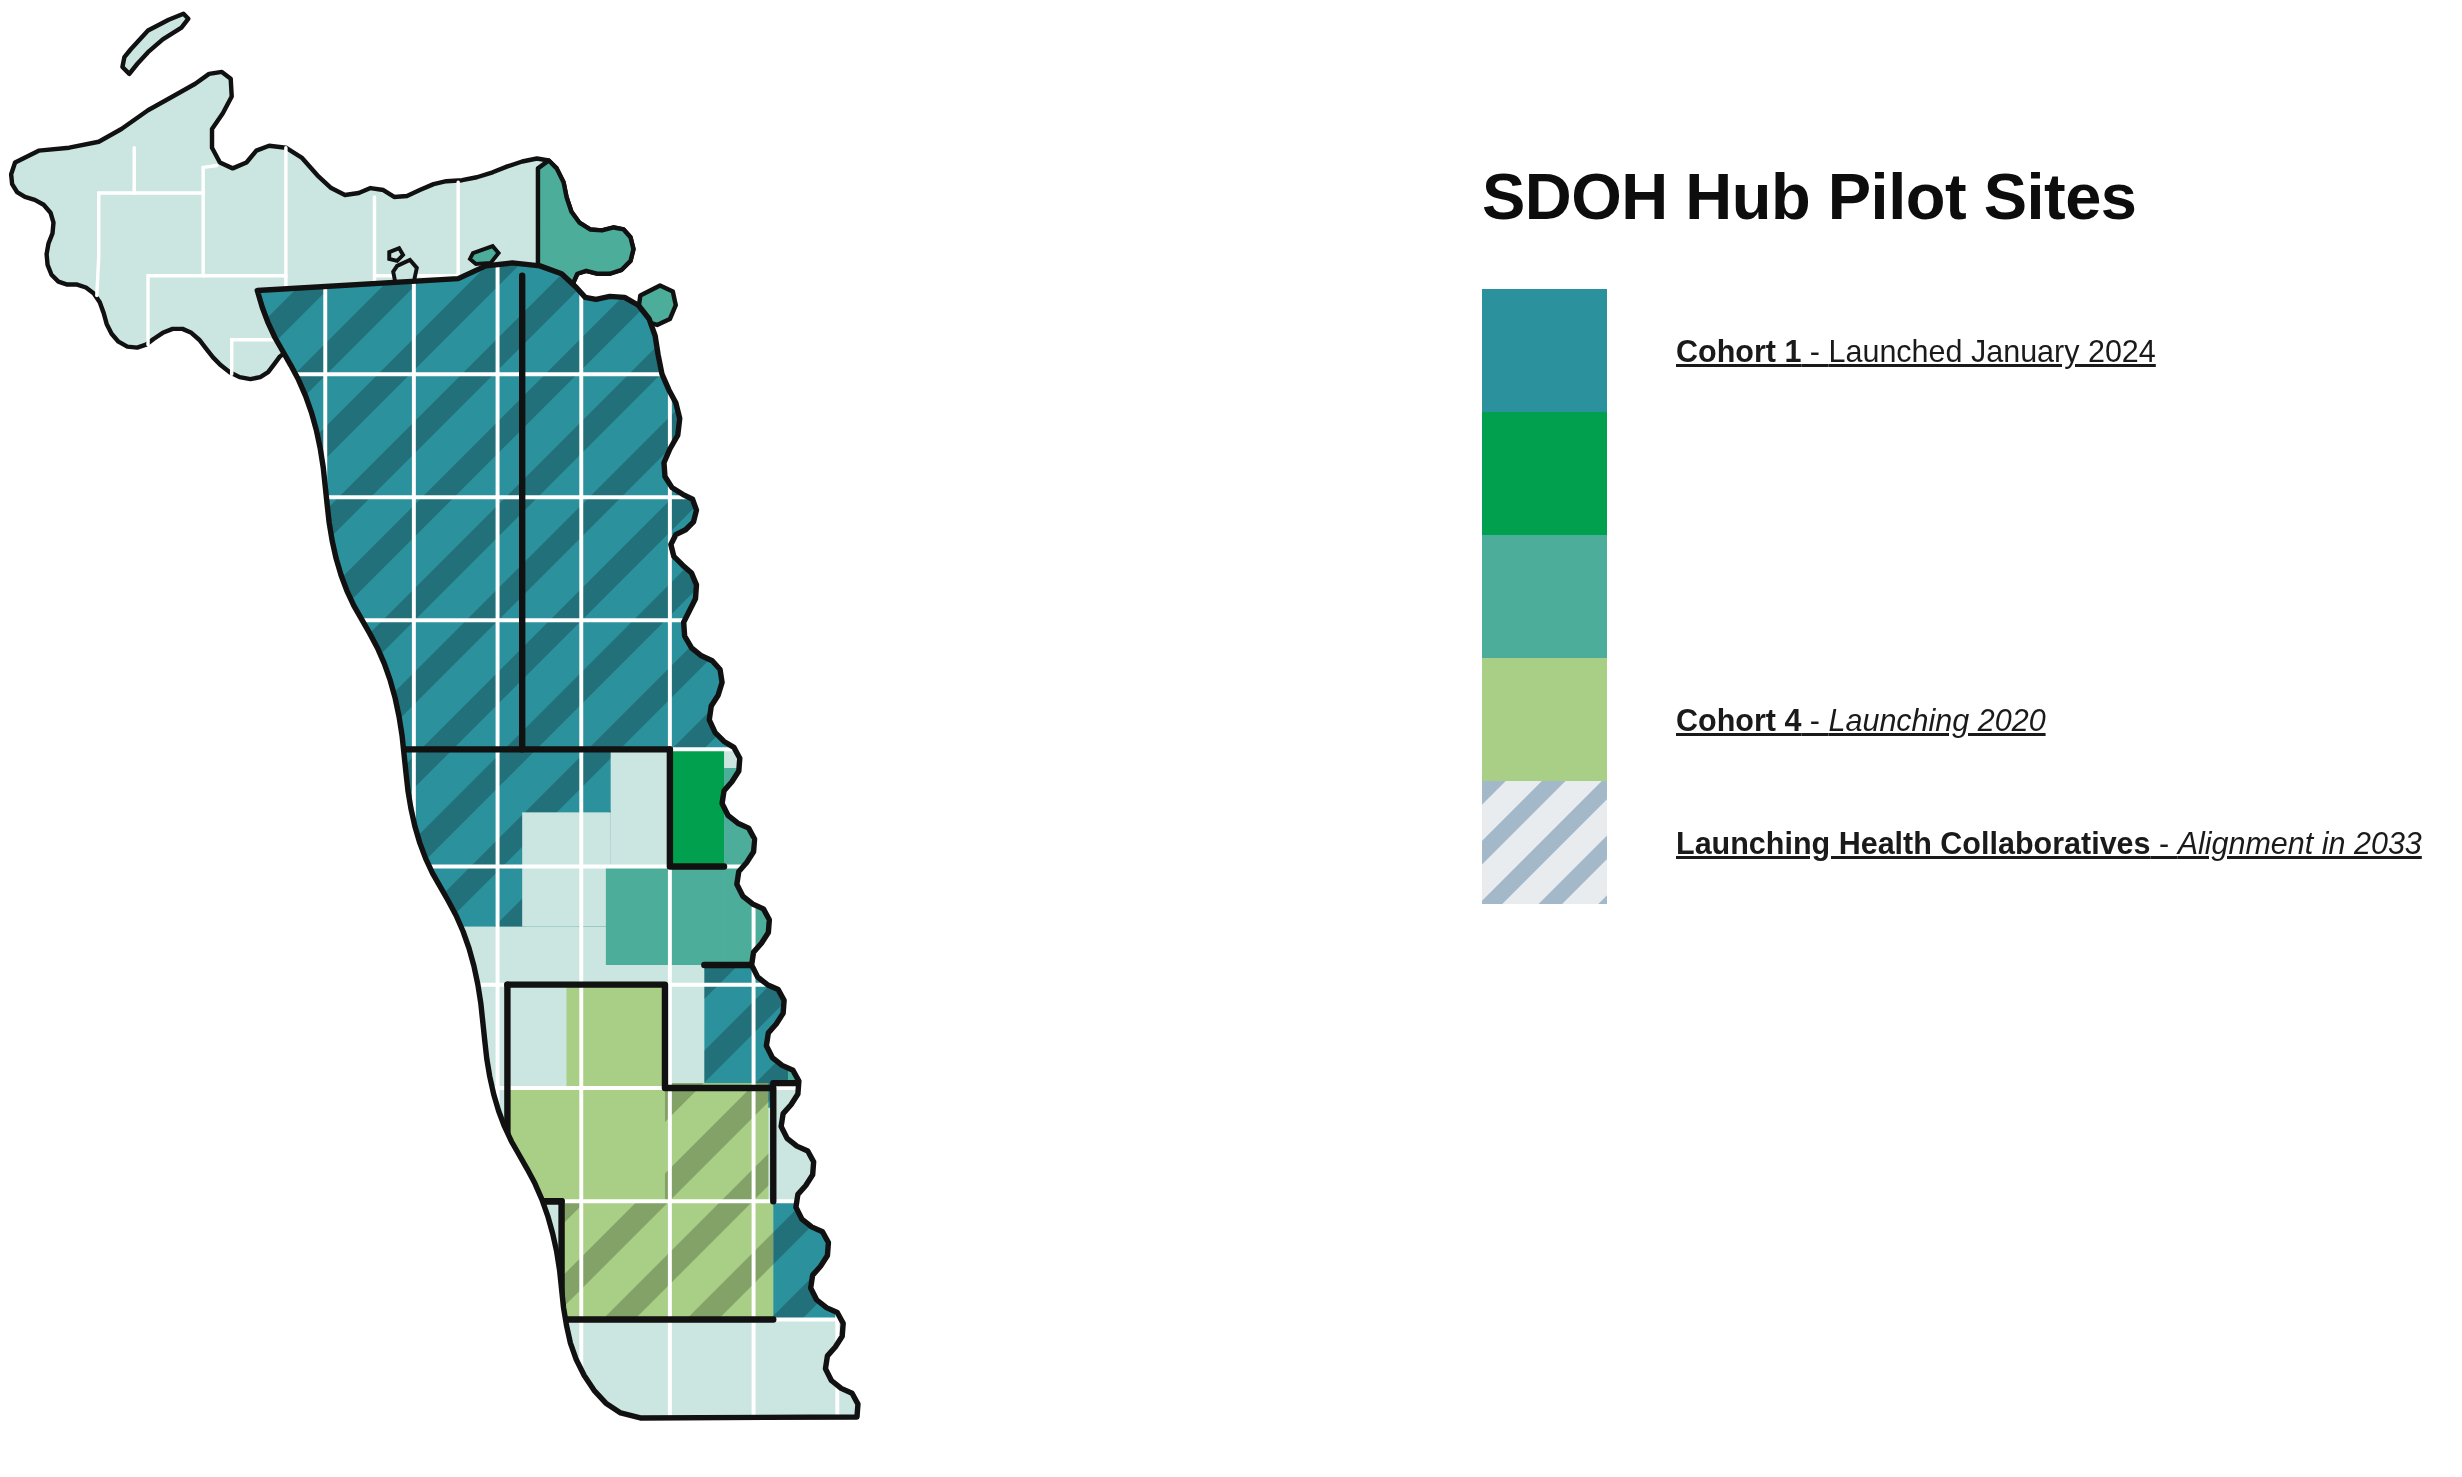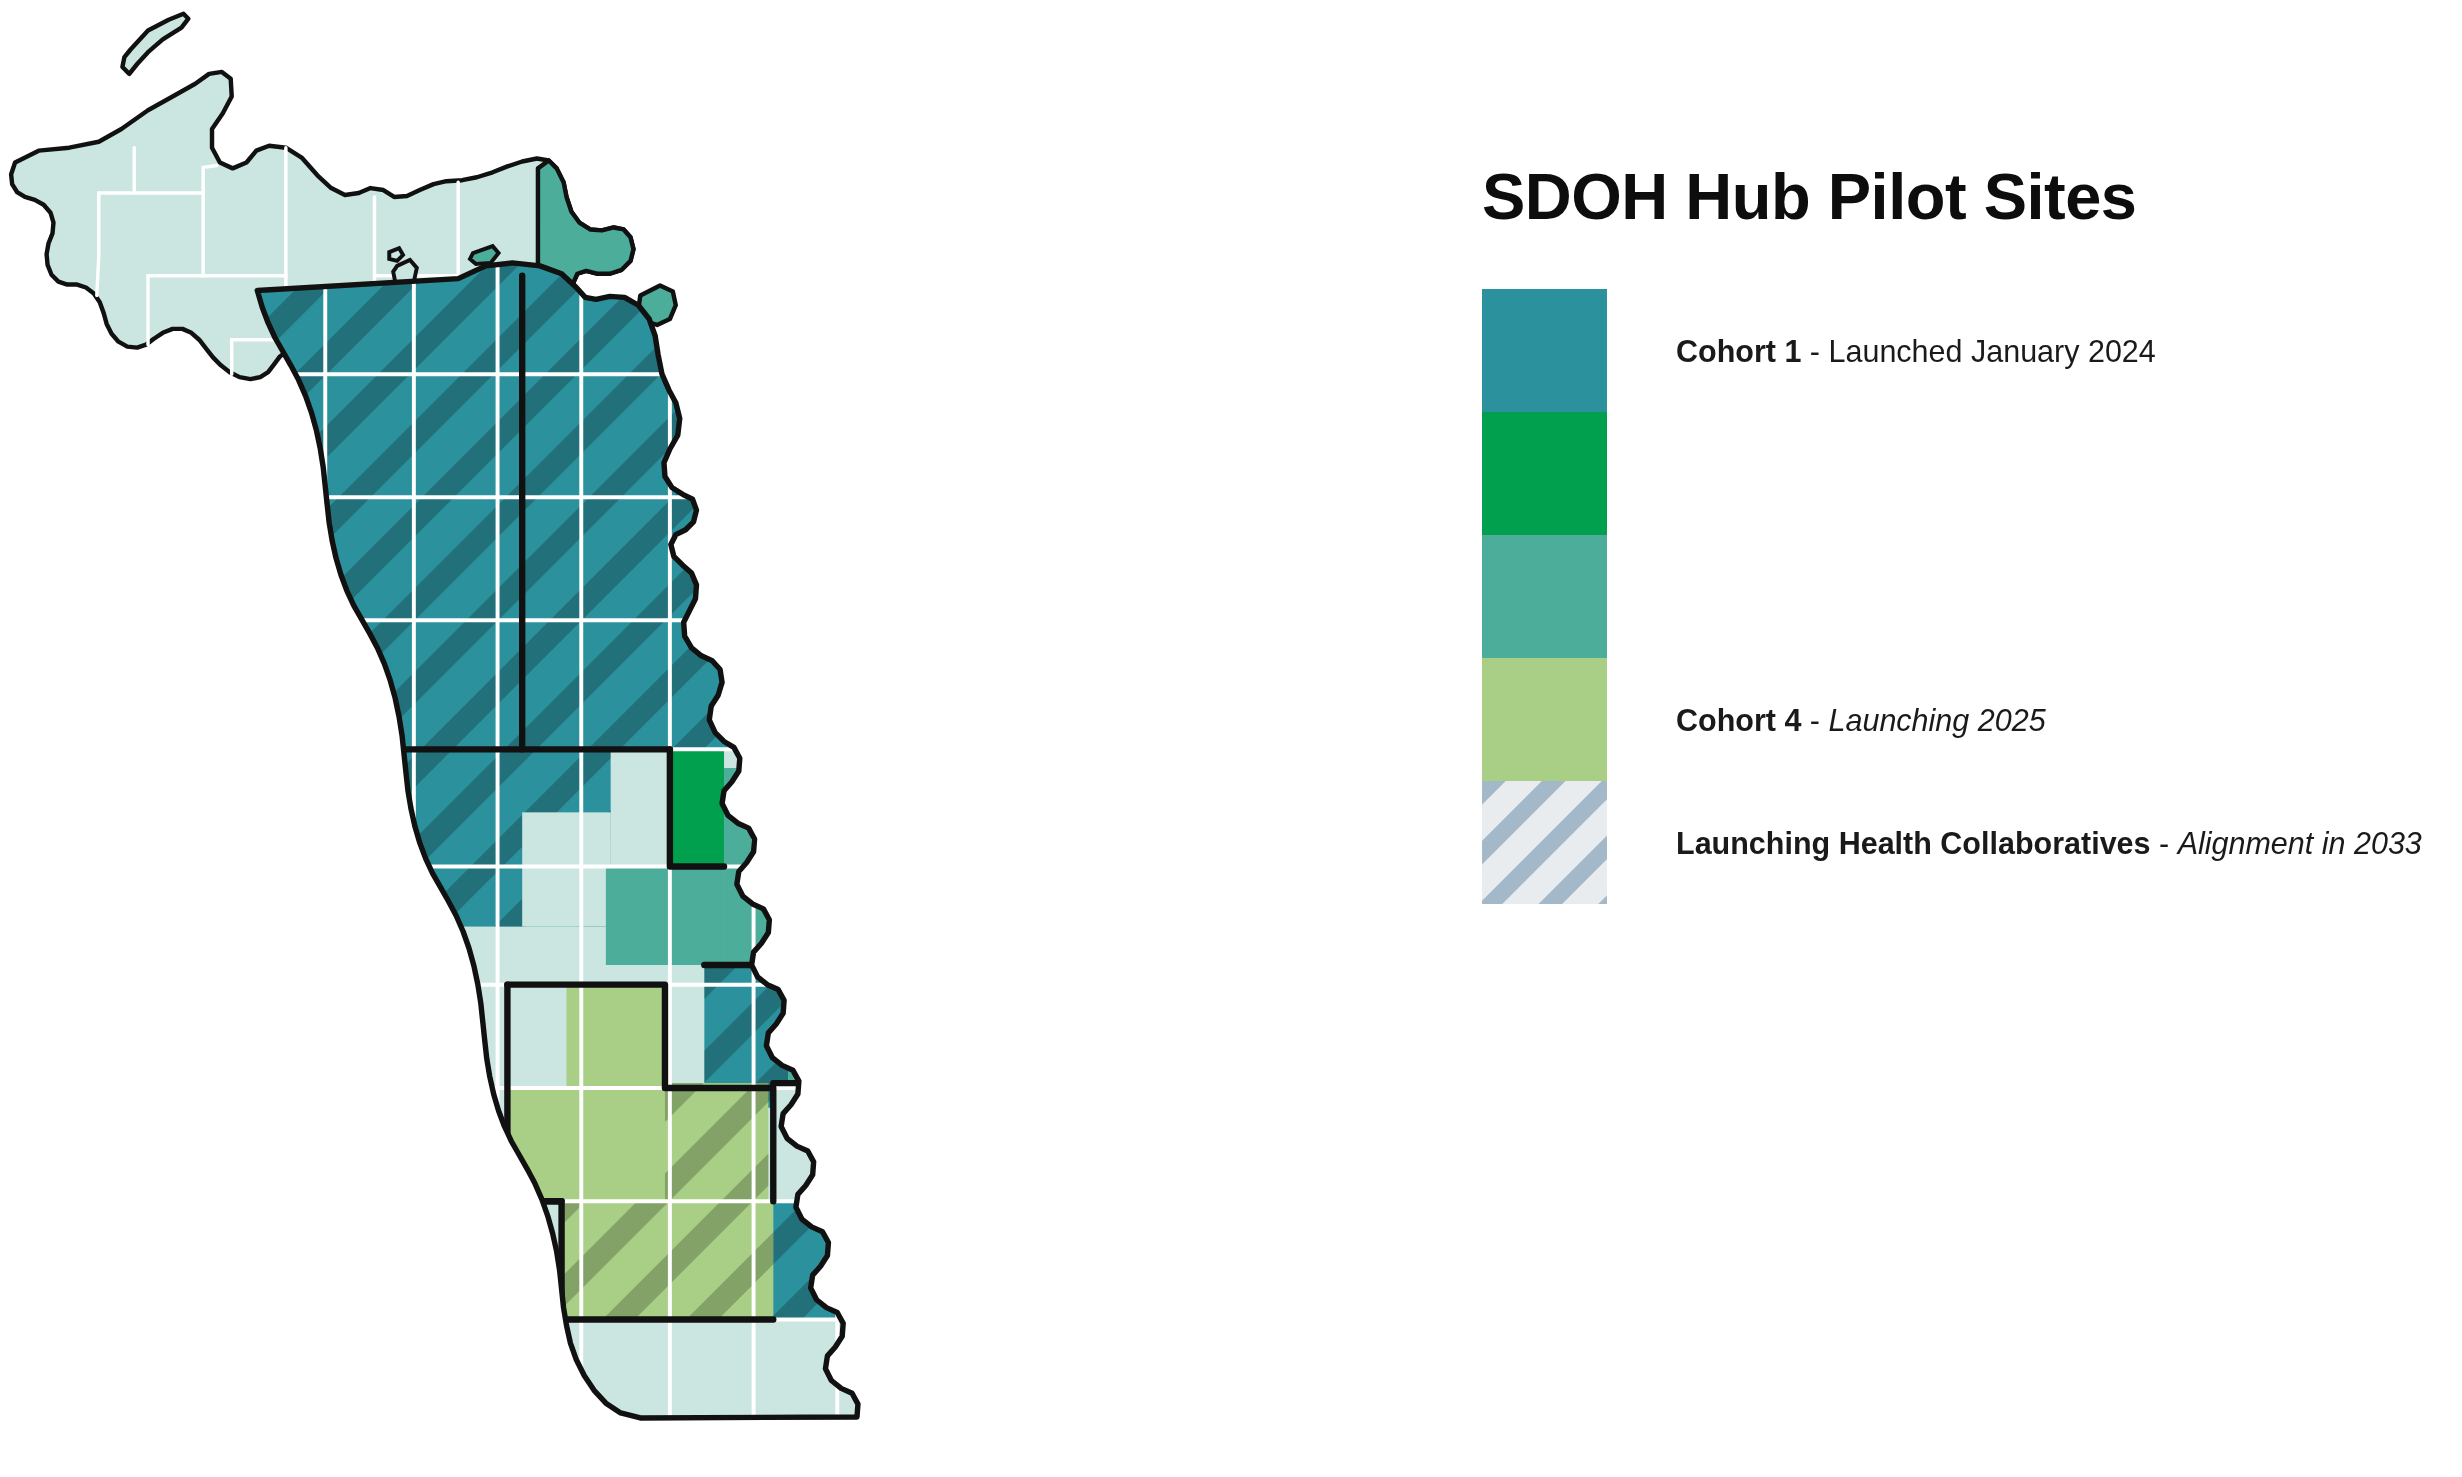--- a/index.html
+++ b/index.html
@@ -11,21 +11,21 @@
   #map-svg{width:100%;height:100%;display:block;}
 
   #legend-panel{position:absolute;left:1482px;top:163px;width:1133px;}
 
   #legend-title{font-size:65px;font-weight:700;letter-spacing:-0.5px;
       color:#0d0d0d;margin:0 0 58px 0;line-height:1.05;white-space:nowrap;}
 
   .legend-row{display:flex;align-items:center;height:123px;}
   .legend-swatch{width:125px;height:123px;flex:0 0 125px;}
   .legend-text{margin-left:69px;font-size:30.5px;line-height:1.25;
-      white-space:nowrap;color:#1a1a1a;}
+      white-space:nowrap;color:#1a1a1a;text-decoration:underline;}
   .lg-name{font-weight:700;}
   .lg-desc{font-weight:400;}
   .lg-desc.ital{font-style:italic;}
   .sep{font-weight:400;}
 </style>
 </head>
 <body>
 
 <div id="map-panel">
 <svg id="map-svg" viewBox="0 0 2820 3000" preserveAspectRatio="xMidYMid meet">
@@ -348,21 +348,21 @@
     <div class="legend-swatch" style="background:#00a04f;"></div>
   </div>
 
   <div class="legend-row">
     <div class="legend-swatch" style="background:#4bad9a;"></div>
   </div>
 
   <div class="legend-row">
     <div class="legend-swatch" style="background:#a8cf85;"></div>
     <div class="legend-text">
-      <span class="lg-name">Cohort 4</span><span class="sep"> - </span><span class="lg-desc ital">Launching 2025</span>
+      <span class="lg-name">Cohort 4</span><span class="sep"> - </span><span class="lg-desc ital">Launching 2020</span>
     </div>
   </div>
 
   <div class="legend-row">
     <div class="legend-swatch">
       <svg width="125" height="123" viewBox="0 0 254 250">
         <rect width="254" height="250" fill="url(#hxleg)"></rect>
       </svg>
     </div>
     <div class="legend-text">

